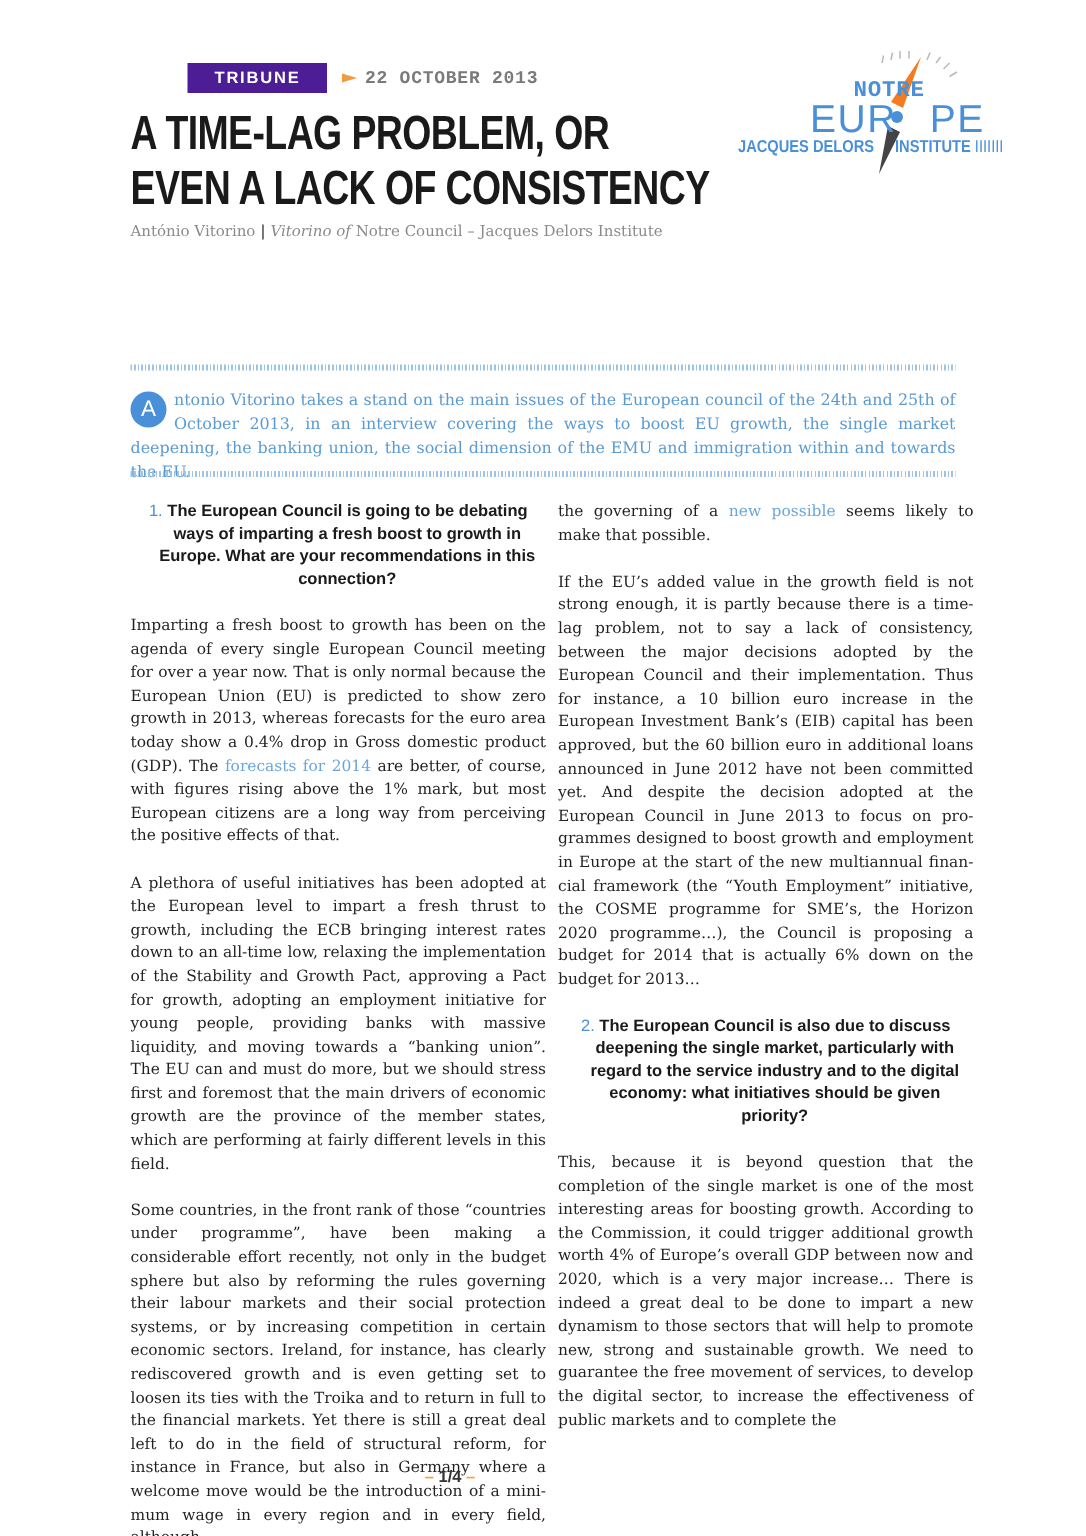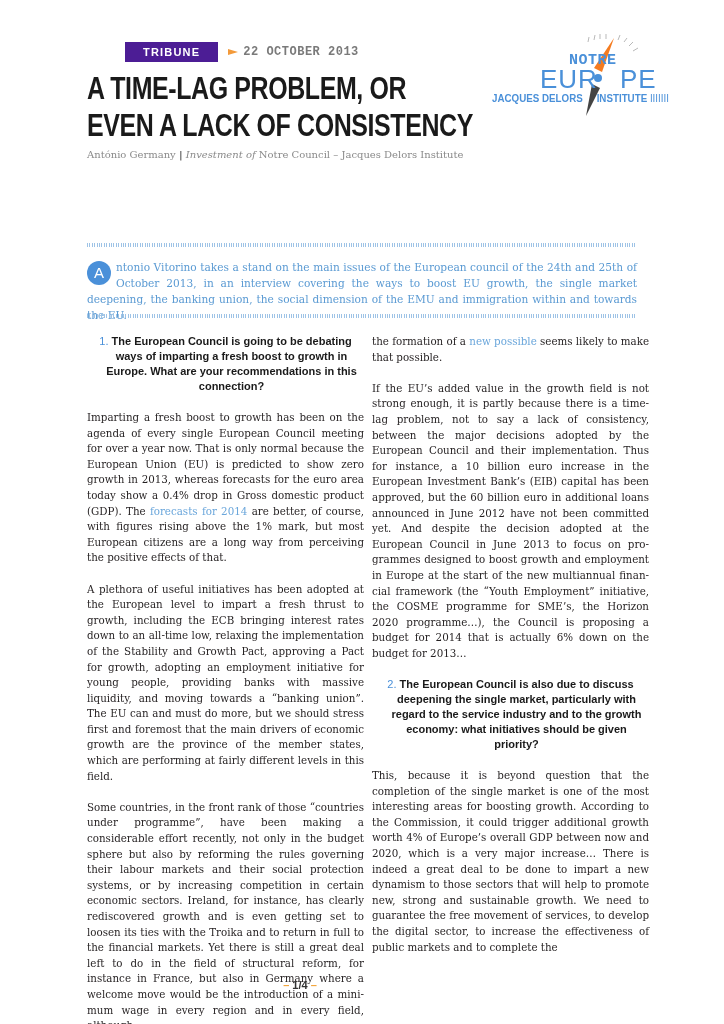--- a/index.html
+++ b/index.html
@@ -43,23 +43,23 @@
   <div class="meta-row">
     <span class="tag">TRIBUNE</span>
     <span class="date-arrow"></span>
     <span class="date">22 OCTOBER 2013</span>
   </div>
   <div class="title">
     <div>A TIME-LAG PROBLEM, OR</div>
     <div>EVEN A LACK OF CONSISTENCY</div>
   </div>
   <div class="byline">
-    <span>António Germany</span>
+    <span>António Vitorino</span>
     <span class="sep">|</span>
-    <em>Investment of</em>
+    <em>Vitorino of</em>
     <span>Notre Council – Jacques Delors Institute</span>
   </div>
 </div>
 
 <div class="logo">
   <svg class="compass" width="195" height="90" viewBox="0 0 195 90">
     <g stroke="#b9b9b9" stroke-width="1">
       <line x1="100" y1="10" x2="101" y2="5"></line>
       <line x1="106" y1="8" x2="107" y2="3"></line>
       <line x1="112" y1="7" x2="112" y2="2"></line>
@@ -96,25 +96,25 @@
   <div class="question">
     <span class="qnum">1.</span>
     <span>The European Council is going to be debating ways of imparting a fresh boost to growth in Europe. What are your recommendations in this connection?</span>
   </div>
   <p class="para"><span>Imparting a fresh boost to growth has been on the agenda of every single European Council meeting for over a year now. That is only normal because the European Union (EU) is predicted to show zero growth in 2013, whereas forecasts for the euro area today show a 0.4% drop in Gross domestic product (GDP). The </span><span class="link">fore­casts for 2014</span><span> are better, of course, with figures rising above the 1% mark, but most European citizens are a long way from perceiving the positive effects of that.</span></p>
   <p class="para">A plethora of useful initiatives has been adopted at the European level to impart a fresh thrust to growth, including the ECB bringing interest rates down to an all-time low, relaxing the implementation of the Stability and Growth Pact, approving a Pact for growth, adopting an employment initiative for young people, providing banks with massive liquidity, and moving towards a “banking union”. The EU can and must do more, but we should stress first and foremost that the main drivers of economic growth are the prov­ince of the member states, which are performing at fairly different levels in this field.</p>
   <p class="para">Some countries, in the front rank of those “countries under programme”, have been making a considerable effort recently, not only in the budget sphere but also by reforming the rules governing their labour markets and their social protection systems, or by increasing competition in certain economic sectors. Ireland, for instance, has clearly rediscovered growth and is even getting set to loosen its ties with the Troika and to return in full to the financial markets. Yet there is still a great deal left to do in the field of structural reform, for instance in France, but also in Germany where a welcome move would be the introduction of a mini­mum wage in every region and in every field, although</p>
 </div>
 
 <div class="col col-right">
-  <p class="para"><span>the formation of a </span><span class="link">new possible</span><span> seems likely to make that possible.</span></p>
+  <p class="para"><span>the governing of a </span><span class="link">new possible</span><span> seems likely to make that possible.</span></p>
   <p class="para">If the EU’s added value in the growth field is not strong enough, it is partly because there is a time-lag prob­lem, not to say a lack of consistency, between the major decisions adopted by the European Council and their implementation. Thus for instance, a 10 billion euro increase in the European Investment Bank’s (EIB) capital has been approved, but the 60 billion euro in additional loans announced in June 2012 have not been committed yet. And despite the decision adopted at the European Council in June 2013 to focus on pro­grammes designed to boost growth and employment in Europe at the start of the new multiannual finan­cial framework (the “Youth Employment” initiative, the COSME programme for SME’s, the Horizon 2020 pro­gramme…), the Council is proposing a budget for 2014 that is actually 6% down on the budget for 2013…</p>
   <div class="question">
     <span class="qnum">2.</span>
-    <span>The European Council is also due to discuss deepening the single market, particularly with regard to the service industry and to the growth economy: what initiatives should be given priority?</span>
+    <span>The European Council is also due to discuss deepening the single market, particularly with regard to the service industry and to the digital economy: what initiatives should be given priority?</span>
   </div>
   <p class="para">This, because it is beyond question that the completion of the single market is one of the most interesting areas for boosting growth. According to the Commission, it could trigger additional growth worth 4% of Europe’s overall GDP between now and 2020, which is a very major increase… There is indeed a great deal to be done to impart a new dynamism to those sectors that will help to promote new, strong and sustainable growth. We need to guarantee the free movement of services, to develop the digital sector, to increase the effectiveness of public markets and to complete the</p>
 </div>
 
 <div class="pager">
   <span class="dash">–</span>
   <span>1/4</span>
   <span class="dash">–</span>
 </div>
 

